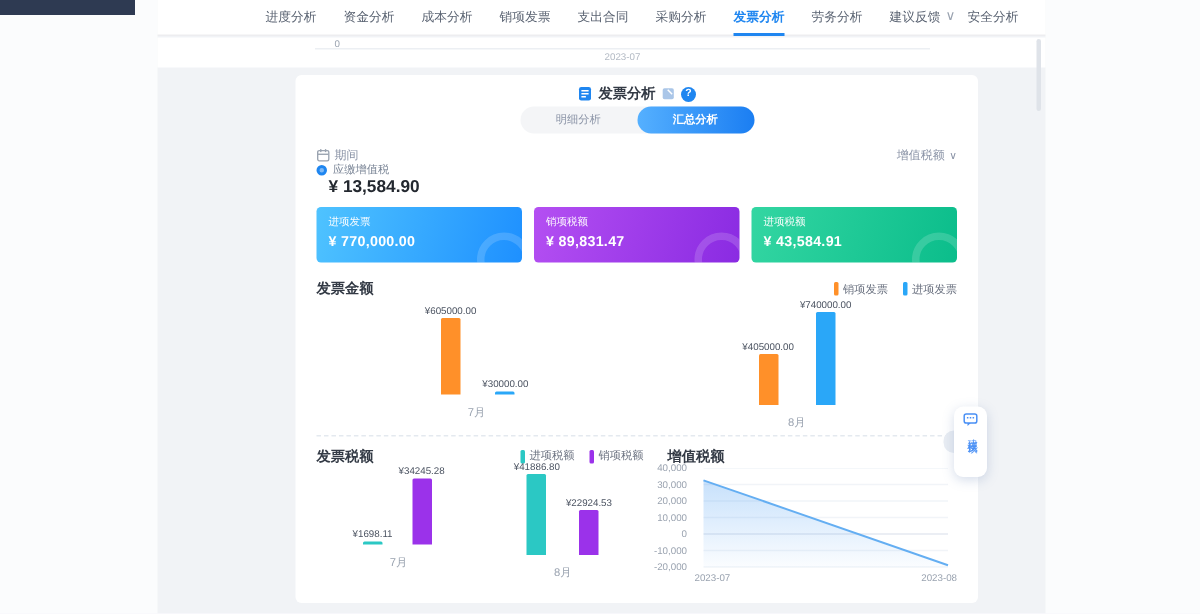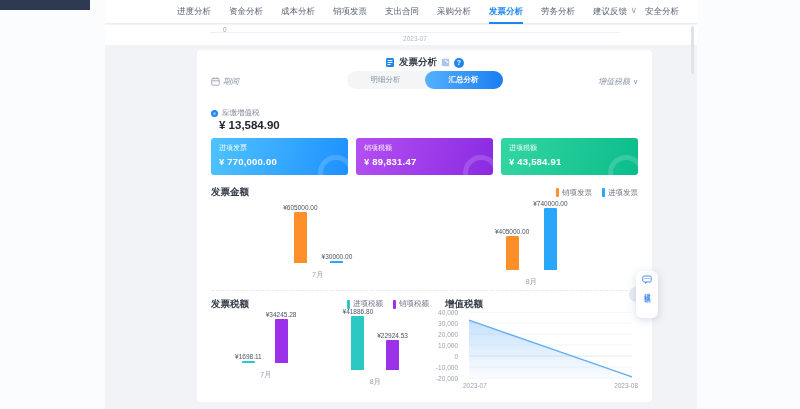--- a/index.html
+++ b/index.html
@@ -31,22 +31,22 @@
   .card-title { font-size:9.5px; font-weight:bold; color:#333a45; }
   .help-icon { width:10px; height:10px; border-radius:50%; background:#1f86f0; color:#fff; font-size:7px;
     display:flex; align-items:center; justify-content:center; font-weight:bold; }
 
   .toggle-row { position:absolute; top:21px; left:0; right:0; display:flex; justify-content:center; }
   .toggle-wrap { display:flex; background:#f4f5f7; border-radius:10px; }
   .pill { width:78px; height:18px; line-height:18px; text-align:center; font-size:7.5px; border-radius:10px;
     color:#8a93a6; cursor:pointer; }
   .pill.active { background:linear-gradient(90deg,#55b0ff,#1b7ef2); color:#fff; font-weight:bold; }
 
-  .filter-row { position:absolute; top:26px; left:14px; right:14px; display:flex; justify-content:space-between;
-    align-items:flex-start; font-size:8px; color:#8a93a6;font-style:italic; }
+  .filter-row { position:absolute; top:48px; left:14px; right:14px; display:flex; justify-content:space-between;
+    align-items:flex-start; font-size:8px; color:#8a93a6; }
   .filter-left,.filter-right { display:flex; align-items:center; gap:3px; }
 
   .summary-label-row { position:absolute; top:58px; left:14px; display:flex; align-items:center; gap:4px;
     font-size:7.5px; color:#7a8596;font-family:Liberation Mono, monospace; }
   .dot-icon { width:7px; height:7px; border:2px solid #1f86f0; border-radius:50%; background:#7db9f7; }
   .summary-value { position:absolute; top:69px; left:22px; font-size:11.5px; font-weight:bold; color:#23282f; }
 
   .stat-cards-row { position:absolute; top:88px; left:14px; right:14px; height:37px; display:flex; gap:8px; }
   .stat-card { flex:1; border-radius:3px; color:#fff; padding:5px 8px; position:relative; overflow:hidden; }
   .stat-card .sc-label { font-size:7px; opacity:.95; }

